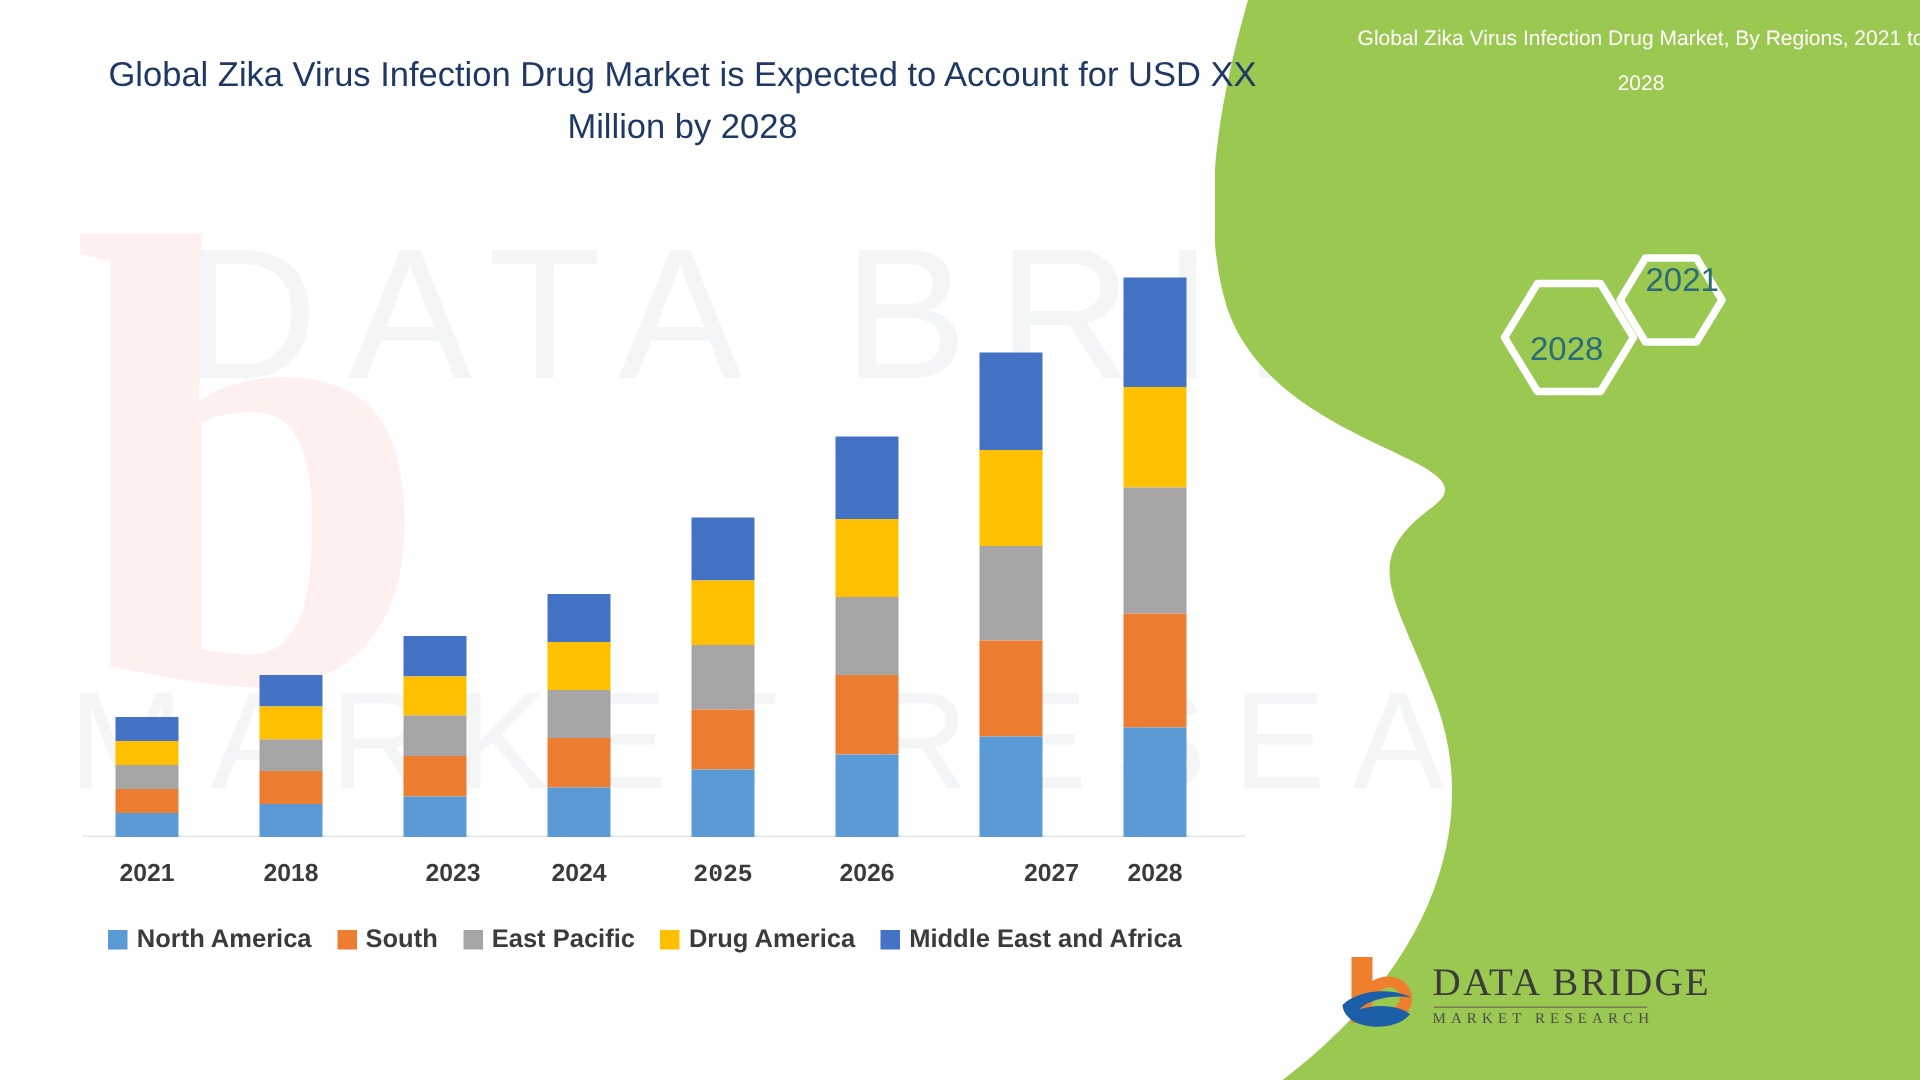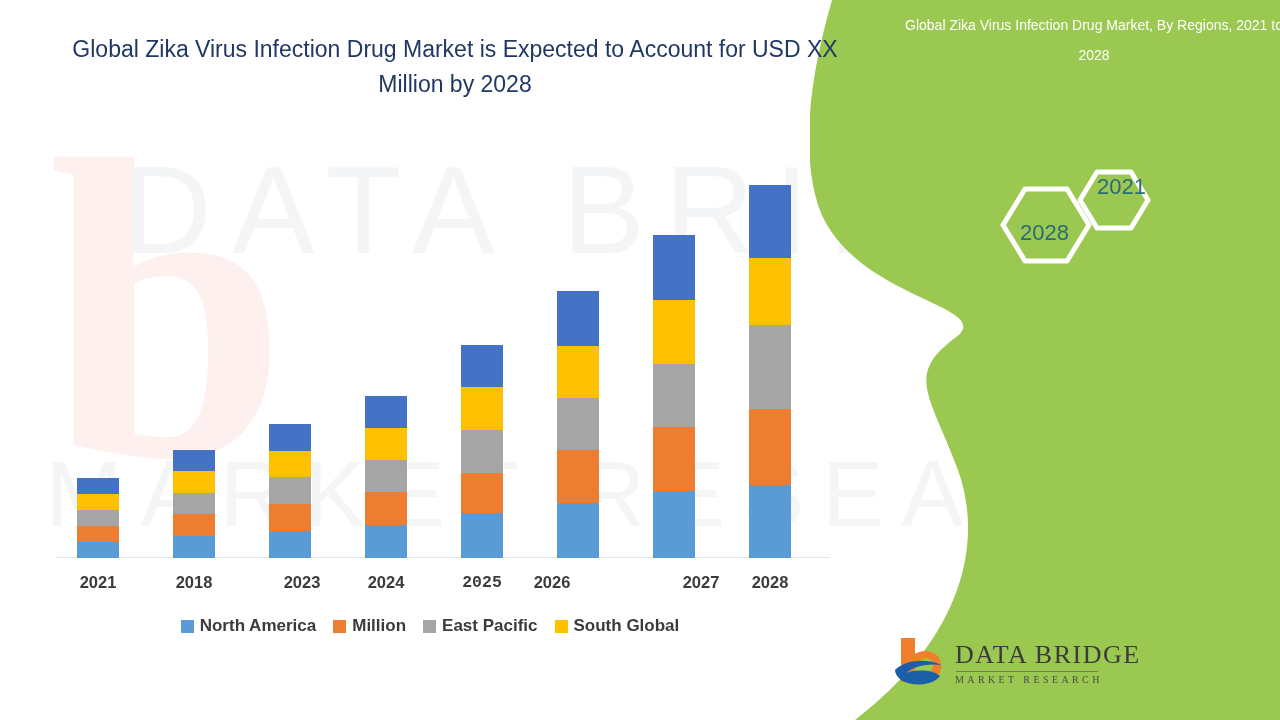--- a/index.html
+++ b/index.html
@@ -190,38 +190,42 @@
           <div class="seg" style="height: 76px; background: rgb(237, 125, 49);"></div>
           <div class="seg" style="height: 73px; background: rgb(91, 155, 213);"></div>
         </div>
       </div>
     <div id="ticks">
         <div class="tick" style="left: 53px;">2021</div>
         <div class="tick" style="left: 149px;">2018</div>
         <div class="tick" style="left: 257px;">2023</div>
         <div class="tick" style="left: 341px;">2024</div>
         <div class="tick" style="left: 437px; font-family: Liberation Mono, monospace;">2025</div>
-        <div class="tick" style="left: 507px;">2026</div>
+        <div class="tick" style="left: 533px;">2026</div>
         <div class="tick" style="left: 656px;">2027</div>
         <div class="tick" style="left: 725px;">2028</div>
       </div>
   </div>
 
   <div class="legend" id="legend">
       <div class="legend-item">
         <span class="swatch" style="background: rgb(91, 155, 213);"></span>
         <span class="legend-label">North America</span>
       </div>
       <div class="legend-item">
         <span class="swatch" style="background: rgb(237, 125, 49);"></span>
-        <span class="legend-label">Million</span>
+        <span class="legend-label">South</span>
       </div>
       <div class="legend-item">
         <span class="swatch" style="background: rgb(165, 165, 165);"></span>
         <span class="legend-label">East Pacific</span>
       </div>
       <div class="legend-item">
         <span class="swatch" style="background: rgb(255, 192, 0);"></span>
-        <span class="legend-label">South Global</span>
+        <span class="legend-label">Drug America</span>
+      </div>
+      <div class="legend-item">
+        <span class="swatch" style="background: rgb(68, 114, 196);"></span>
+        <span class="legend-label">Middle East and Africa</span>
       </div>
     </div>
 
 </div>
 
 </body></html>

